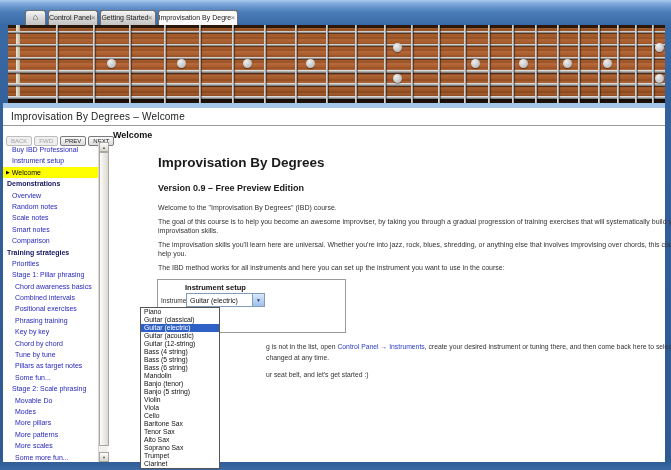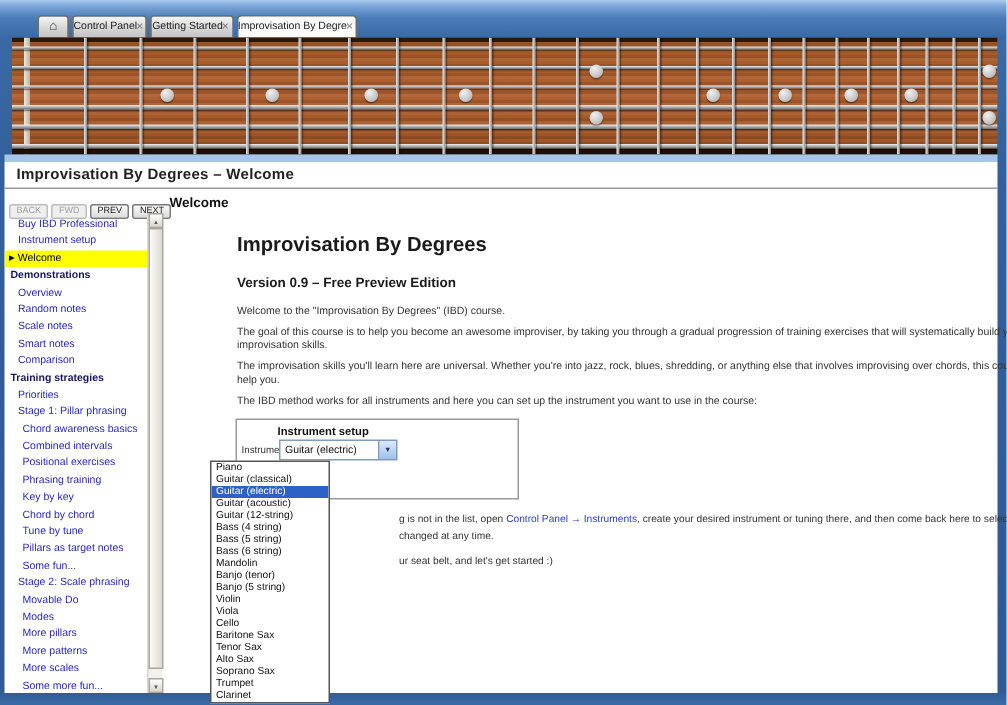--- a/index.html
+++ b/index.html
@@ -26,21 +26,21 @@
   .nut { position:absolute; left:8px; top:0; width:4px; height:78px; background:linear-gradient(90deg,#efe9d8,#b9b2a0); }
   .fret { position:absolute; top:0; width:2px; height:78px; background:linear-gradient(90deg,#e8e8e8,#8a8a8a); box-shadow:1px 0 1px rgba(0,0,0,.45); }
   .gstring { position:absolute; left:0; width:100%; background:linear-gradient(180deg,#f2f2f2,#6a6a6a); box-shadow:0 1px 1px rgba(0,0,0,.5); }
   .fdot { position:absolute; width:9px; height:9px; border-radius:50%;
           background:radial-gradient(circle at 35% 30%,#f0f0f0,#c6c6c6 60%,#9d9d9d); box-shadow:0 1px 1px rgba(0,0,0,.4); }
   .fb-strip { position:absolute; left:3px; top:103px; width:662px; height:5px; background:#a5c6e9; }
 
   
   .app { position:absolute; left:3px; top:108px; width:662px; height:354px; background:#fff; }
   .titlebar { position:absolute; left:0; top:0; width:662px; height:18px; border-bottom:1px solid #9a9a9a; }
-  .titlebar span { position:absolute; left:8px; top:0; line-height:18px; font-size:10px; font-weight:bold; color:#222; letter-spacing:.2px; }
+  .titlebar span { position:absolute; left:8px; top:0; line-height:18px; font-size:10px; font-weight:normal; color:#222; letter-spacing:.2px; }
   .toolbar { position:absolute; left:0; top:19px; width:300px; height:16px; padding:2px 0 0 3px; }
   .tbtn { display:inline-block; margin-right:2px; padding:1px 4px; font-family:"Liberation Sans",sans-serif; font-size:6px; color:#222;
           border:1px solid #7a7a7a; border-radius:2px; background:linear-gradient(180deg,#fafafa,#dcdcdc); }
   .tbtn.disabled { color:#a3a3a3; border-color:#bdbdbd; background:#efefef; }
   .content-heading { position:absolute; left:110px; top:22px; font-size:9px; font-weight:bold; color:#111; }
 
   
   .sidebar { position:absolute; left:0; top:34px; width:95px; height:320px; padding-top:2px; overflow:hidden; }
   .sb-item { height:11.4px; line-height:11.4px; font-size:7px; color:#2727bd; white-space:nowrap; }
   .sb-item.indent-0 { padding-left:4px; } .sb-item.indent-1 { padding-left:9px; } .sb-item.indent-2 { padding-left:12px; }

